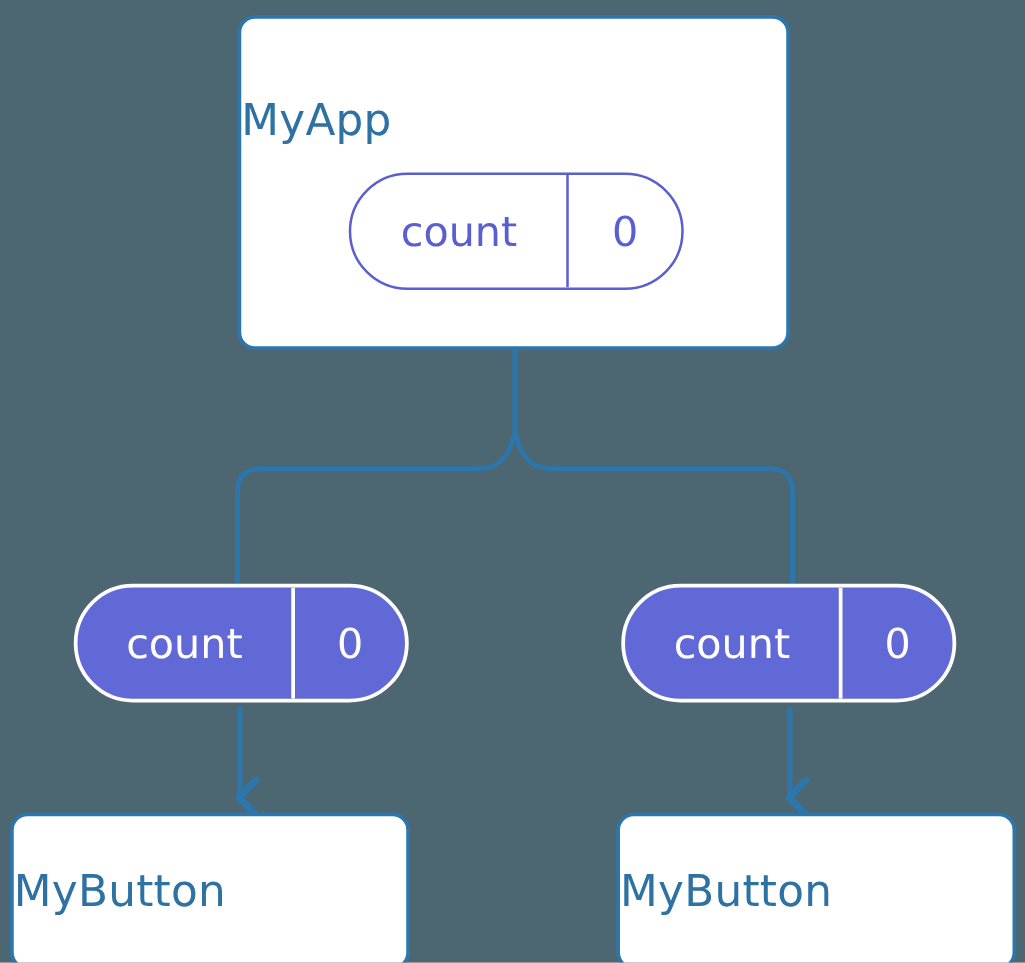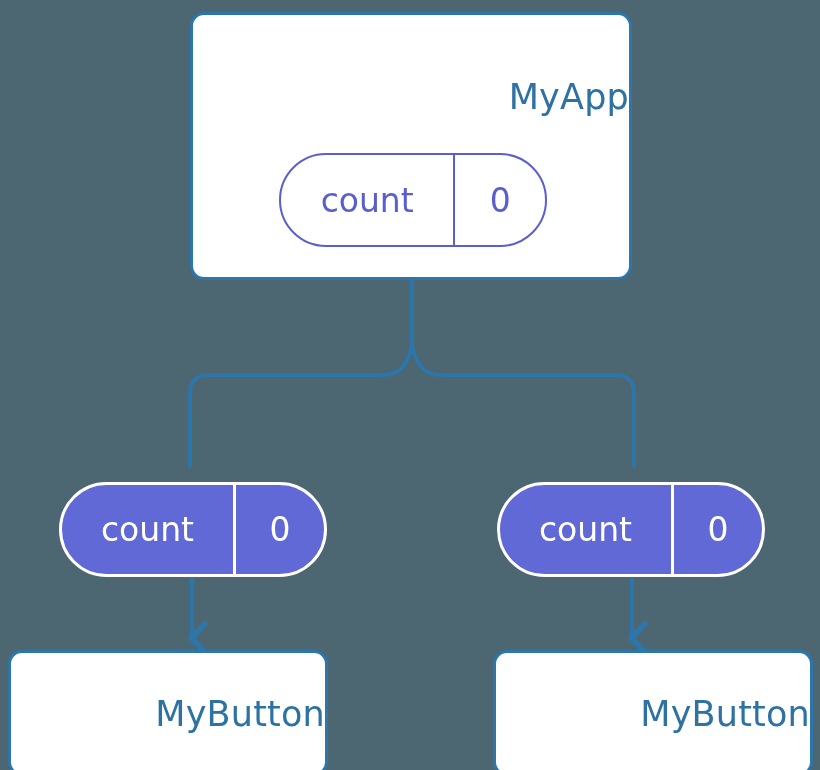--- a/index.html
+++ b/index.html
@@ -33,21 +33,21 @@
     background: #ffffff;
     border: 3px solid #2d76ab;
     border-radius: 14px;
     box-sizing: border-box;
   }
   .node-title {
     color: #2d72a3;
     font-size: 35px;
     font-weight: 400;
     letter-spacing: 0.2px;
-    text-align: right;
+    text-align: left;
     white-space: nowrap;
   }
 
   
   #app-box {
     left: 190px;
     top: 12px;
     width: 442px;
     height: 268px;
   }
@@ -59,21 +59,20 @@
   }
 
   
   .pill {
     position: absolute;
     display: flex;
     align-items: stretch;
     border-radius: 999px;
     box-sizing: border-box;
     overflow: hidden;
-    margin-top: 15px;
   }
   .pill-key, .pill-val {
     display: flex;
     align-items: center;
     justify-content: center;
     font-size: 33px;
     box-sizing: border-box;
     white-space: nowrap;
   }
 

